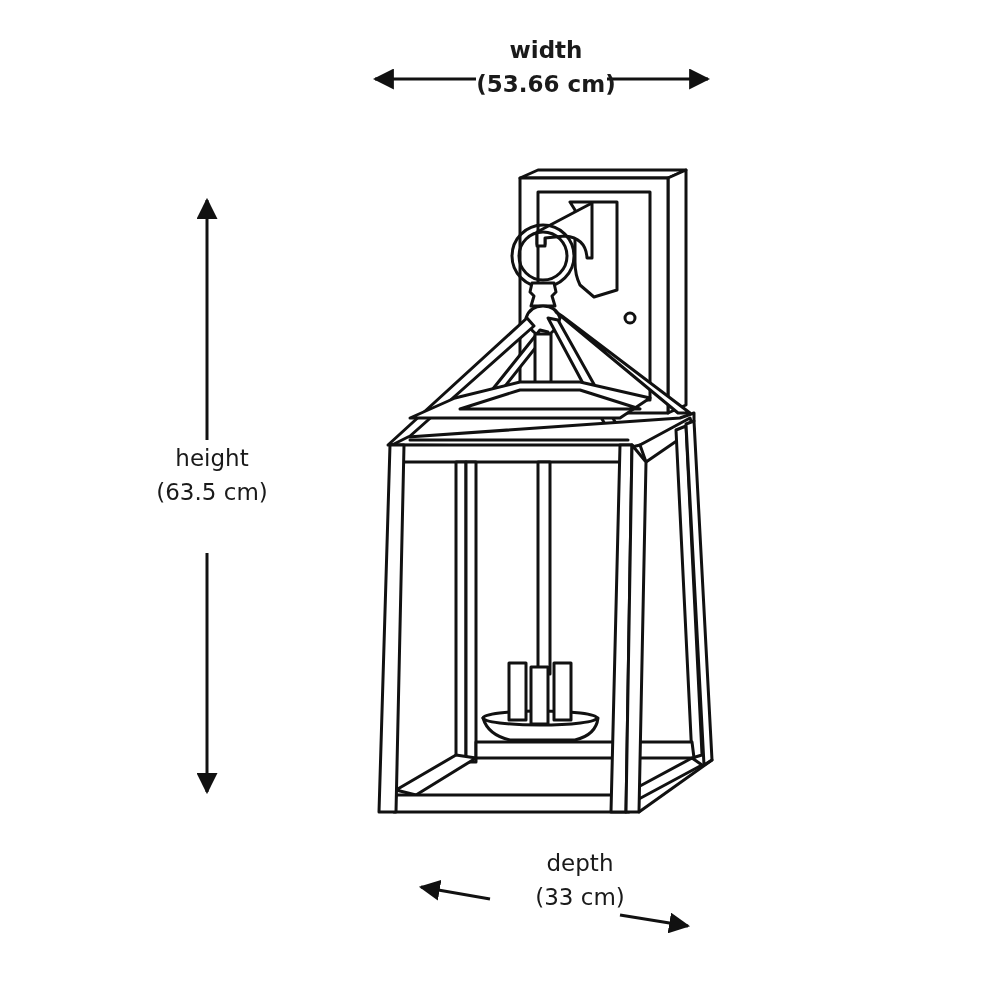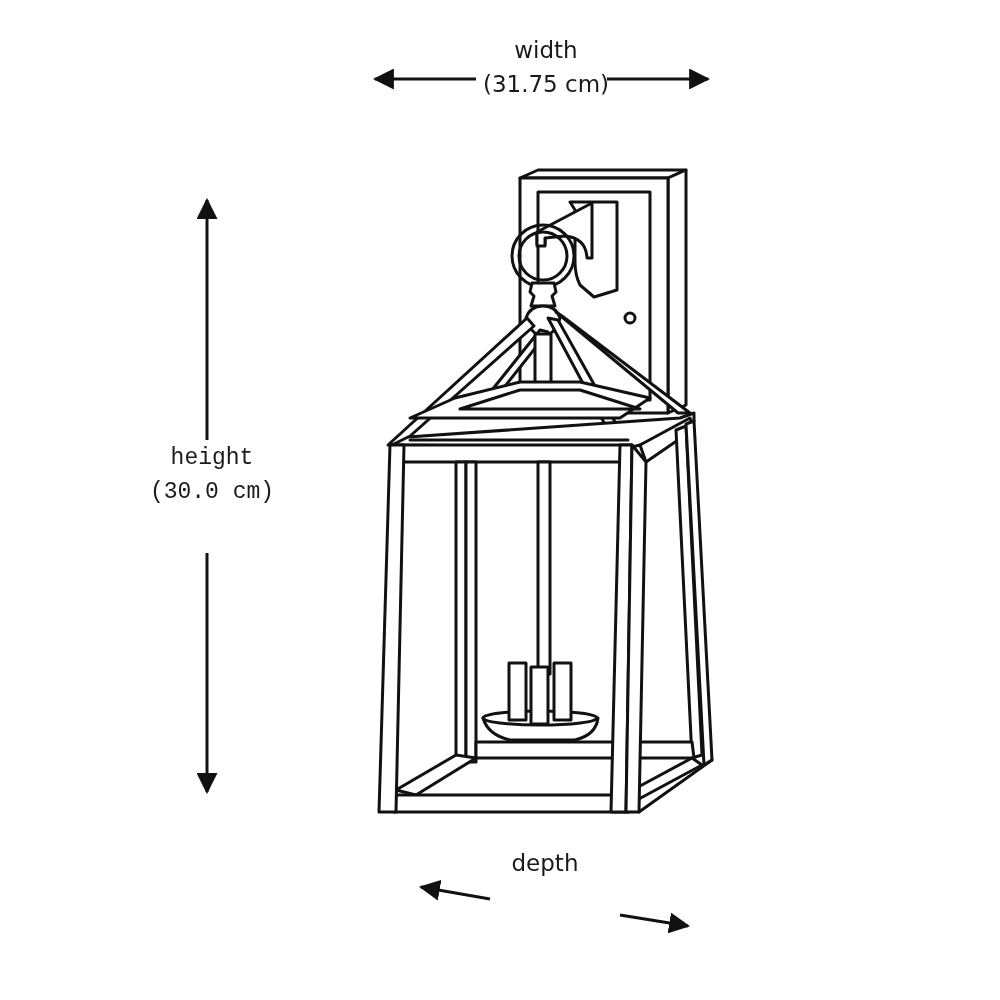--- a/index.html
+++ b/index.html
@@ -1,22 +1,22 @@
 <!DOCTYPE html>
 <html><head>
 <meta charset="utf-8">
 <style>
   html, body { margin: 0; padding: 0; background: #ffffff; }
   body { width: 1000px; height: 1000px; position: relative; overflow: hidden;
          font-family: "DejaVu Sans", "Liberation Sans", sans-serif; color: #1a1a1a; }
   .dim-label { position: absolute; text-align: center; font-size: 23px; line-height: 34px; color: #1a1a1a; }
   .dim-label span { display: block; white-space: nowrap; }
-  #width-label { left: 446px; top: 33px; width: 200px; }
-  #height-label { left: 112px; top: 441px; width: 200px; font-family: Liberation Mono, monospace; }
-  #depth-label { left: 445px; top: 846px; width: 200px; }
+  #width-label { left: 446px; top: 33px; width: 200px; font-weight: bold; }
+  #height-label { left: 112px; top: 441px; width: 200px; }
+  #depth-label { left: 480px; top: 846px; width: 200px; }
   svg.drawing { position: absolute; left: 0; top: 0; }
   .ln { fill: none; stroke: #111; stroke-width: 3; stroke-linejoin: round; stroke-linecap: round; }
   .fl { fill: #fff; stroke: #111; stroke-width: 3; stroke-linejoin: round; }
 </style>
 </head>
 <body>
 
 <svg class="drawing" width="1000" height="1000" viewBox="0 0 1000 1000" xmlns="http://www.w3.org/2000/svg">
   <defs>
     <marker id="ah" viewBox="0 0 10 10" refX="9" refY="5" markerWidth="7" markerHeight="7" orient="auto-start-reverse">
@@ -104,23 +104,24 @@
     <path class="fl" d="M483,718 Q520,714 544,714 Q566,714 598,718 Q596,735 575,740 L510,740 Q488,735 483,718 Z"></path>
     <ellipse class="fl" cx="540" cy="718" rx="57" ry="7"></ellipse>
     <rect class="fl" x="509" y="663" width="17" height="57"></rect>
     <rect class="fl" x="554" y="663" width="17" height="57"></rect>
     <rect class="fl" x="531" y="667" width="17" height="57"></rect>
   </g>
 </svg>
 
 <div class="dim-label" id="width-label">
   <span>width</span>
-  <span>(31.75 cm)</span>
+  <span>(53.66 cm)</span>
 </div>
 
 <div class="dim-label" id="height-label">
   <span>height</span>
-  <span>(30.0 cm)</span>
+  <span>(63.5 cm)</span>
 </div>
 
 <div class="dim-label" id="depth-label">
   <span>depth</span>
+  <span>(33 cm)</span>
 </div>
 
 </body></html>

